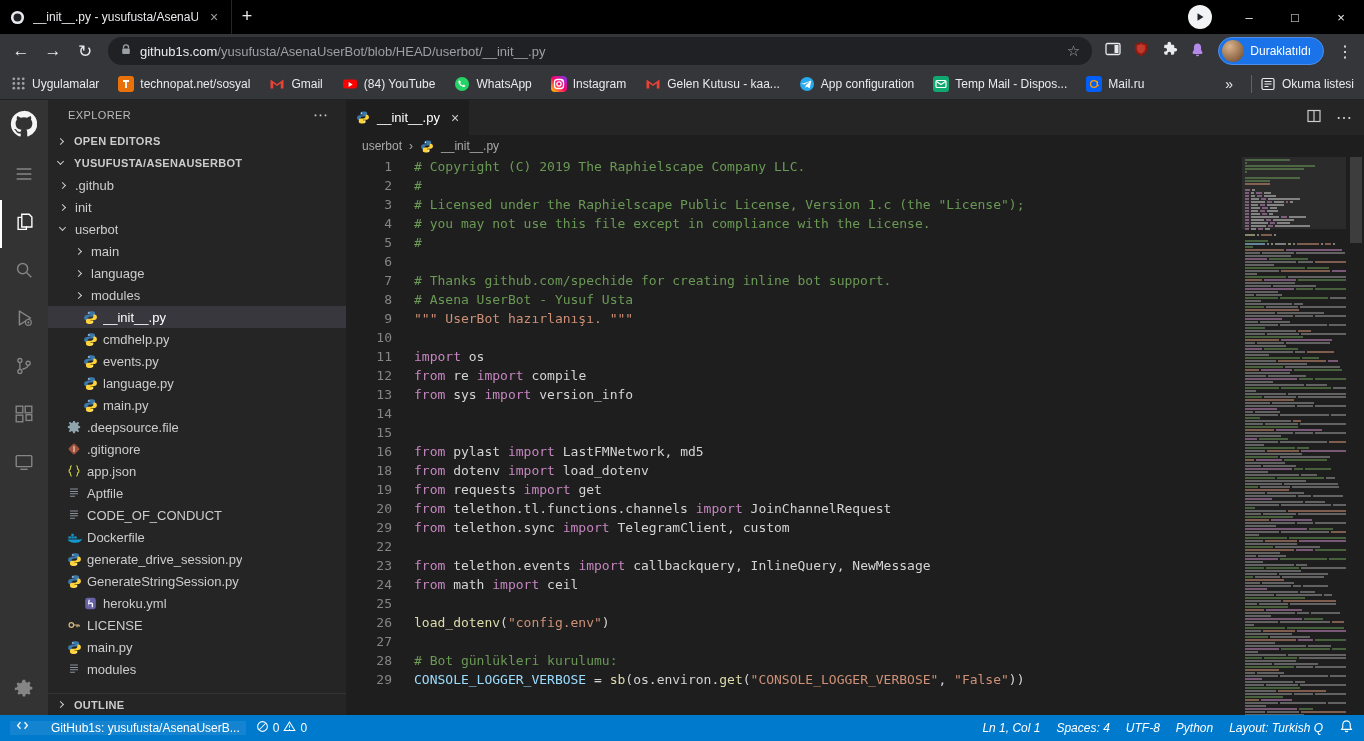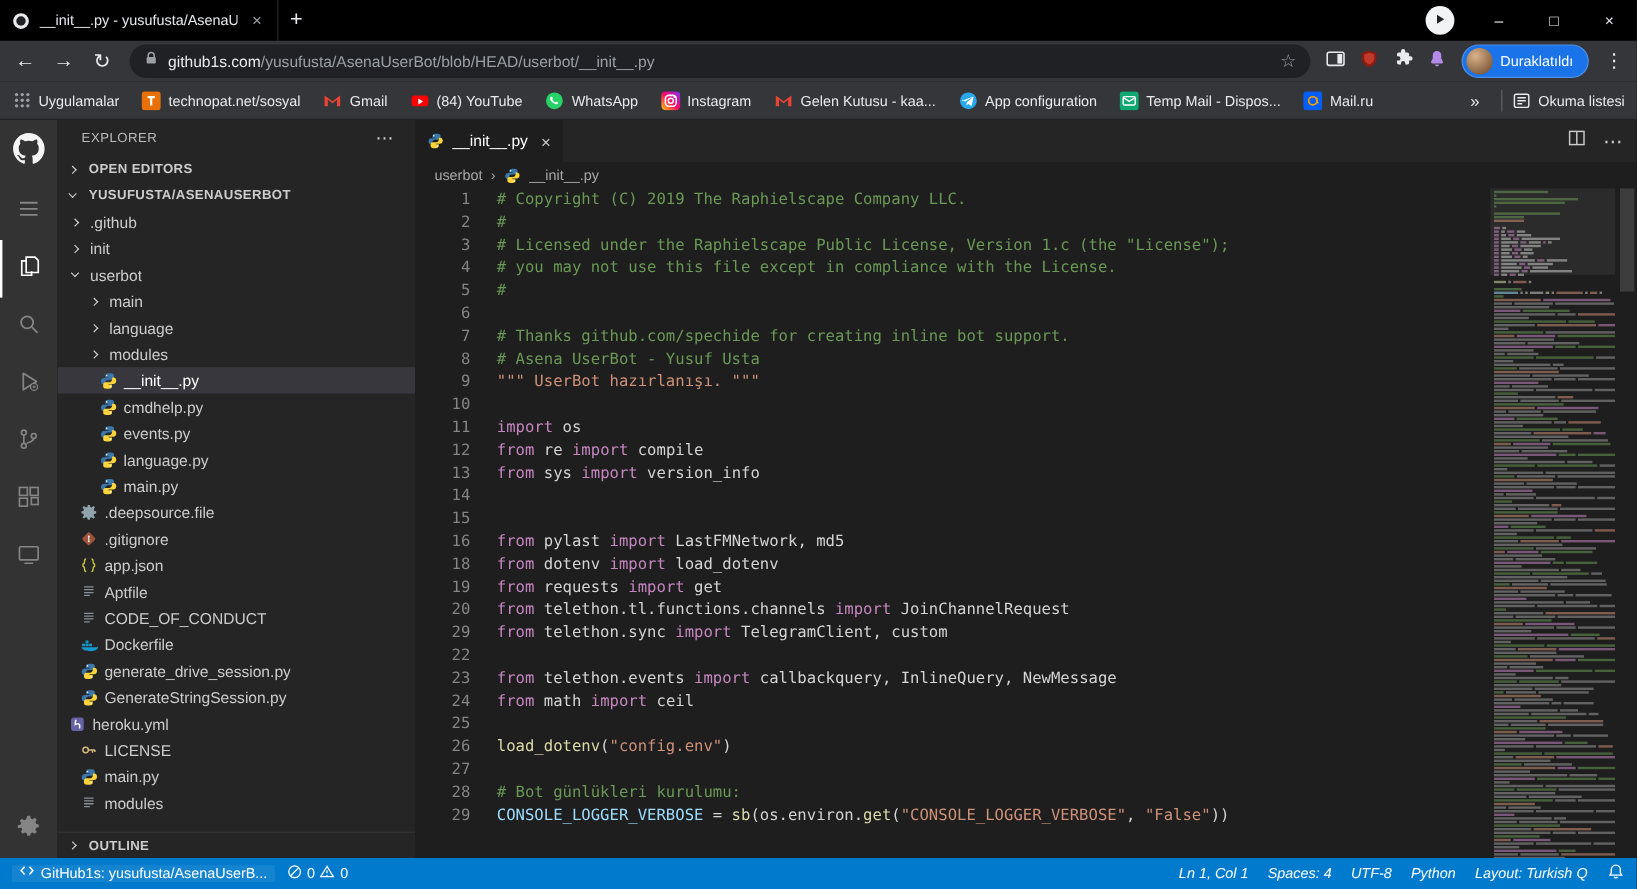--- a/index.html
+++ b/index.html
@@ -82,21 +82,21 @@
   .minimap { position:absolute; top:57px; right:18px; width:104px; bottom:0; overflow:hidden; padding-top:2px; }
   .mm-line { height:2px; margin-bottom:1px; display:flex; gap:2px; opacity:.55; padding-left:3px; }
   .mm-line span { height:2px; display:inline-block; }
   .mm-slider { position:absolute; top:57px; right:18px; width:104px; height:72px; background:rgba(255,255,255,.06); }
   .v-scrollbar { position:absolute; top:57px; right:0; width:16px; bottom:0; }
   .v-thumb { margin:0 2px; height:86px; background:rgba(121,121,121,.35); }
 
   
   .statusbar { height:26px; background:#007acc; display:flex; align-items:center; color:#fff; font-size:12px; padding:0 10px; }
   .sb-left { display:flex; align-items:center; gap:10px; }
-  .sb-remote { display:flex; align-items:flex-end; gap:5px; background:rgba(255,255,255,.08); padding:0 6px; height:14px; }
+  .sb-remote { display:flex; align-items:flex-end; gap:22px; background:rgba(255,255,255,.08); padding:0 6px; height:14px; }
   .sb-problems { display:flex; align-items:center; gap:4px; }
   .sb-right { margin-left:auto; display:flex; align-items:center; gap:16px; }
   .sb-item { white-space:nowrap;font-style:italic; }
 </style>
 </head>
 <body>
 
 <div>
 
   <div class="titlebar">
@@ -539,21 +539,21 @@
             <span class="tree-ic">
               <svg width="15" height="15" viewBox="0 0 16 16">
                 <path d="M7.9 1.2c-1.8 0-2.9.8-2.9 2v1.6h3v.6H3.9c-1.5 0-2.7 1.1-2.7 2.9 0 1.8 1 2.9 2.5 2.9h1.2V9.4c0-1.4 1.2-2.6 2.7-2.6h3.2c1.2 0 2-.9 2-2V3.2c0-1.2-1.2-2-2.9-2z" fill="#3b77a8"></path>
                 <path d="M8.1 14.8c1.8 0 2.9-.8 2.9-2v-1.6H8v-.6h4.1c1.5 0 2.7-1.1 2.7-2.9 0-1.8-1-2.9-2.5-2.9h-1.2v1.8c0 1.4-1.2 2.6-2.7 2.6H5.2c-1.2 0-2 .9-2 2v1.6c0 1.2 1.2 2 2.9 2z" fill="#ffd43b"></path>
                 <circle cx="6.3" cy="3.1" r=".7" fill="#fff"></circle>
                 <circle cx="9.7" cy="12.9" r=".7" fill="#fff"></circle>
               </svg>
             </span>
             <span class="tree-label">GenerateStringSession.py</span>
           </div>
-          <div class="tree-row" style="padding-left: 0;">
+          <div class="tree-row" style="padding-left: 26px;">
             <span class="tree-spacer"></span>
             <span class="tree-ic">
               <svg width="13" height="13" viewBox="0 0 16 16">
                 <rect x="1.5" y="1" width="13" height="14" rx="3" fill="#6762a6"></rect>
                 <path d="M5.5 12.5V9c1.8-.8 3-.8 3.6-.5.3.2.4.4.4.8v3.2h1.6V9.1c0-.9-.3-1.5-1-1.9-1-.5-2.3-.3-3.6.1l.7-3.8H5.6L5 7.6z" fill="#fff"></path>
               </svg>
             </span>
             <span class="tree-label">heroku.yml</span>
           </div>
           <div class="tree-row" style="padding-left: 10px;">

